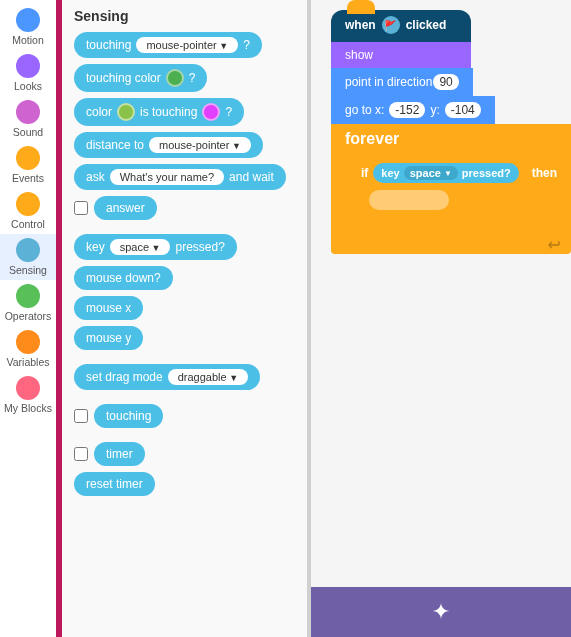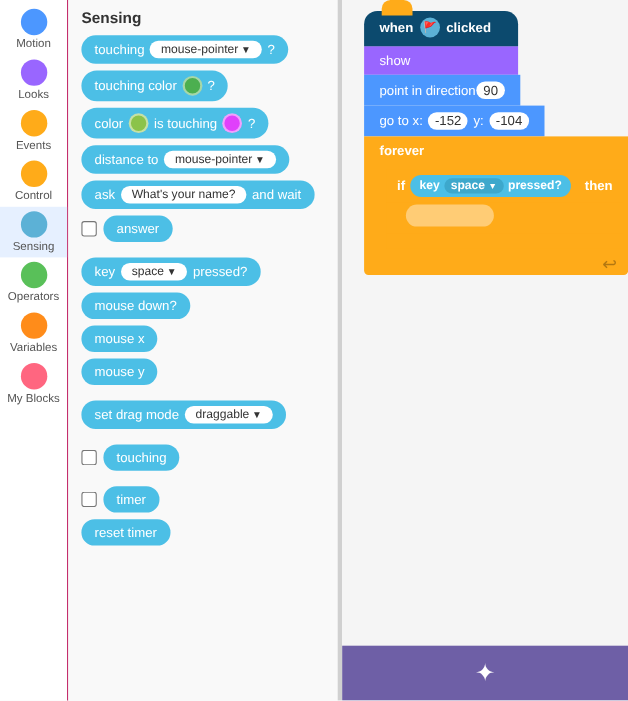--- a/index.html
+++ b/index.html
@@ -13,21 +13,21 @@
     }
 
     
     .sidebar {
       width: 62px;
       background: #fff;
       display: flex;
       flex-direction: column;
       align-items: center;
       padding-top: 4px;
-      border-right: 1px solid #be185d;
+      border-right: 6px solid #be185d;
       flex-shrink: 0;
     }
     .sidebar-item {
       display: flex;
       flex-direction: column;
       align-items: center;
       width: 100%;
       padding: 4px 2px;
       cursor: pointer;
       font-size: 11px;
@@ -179,20 +179,24 @@
 <body>
 
 <div class="sidebar">
   <div class="sidebar-item">
     <div class="dot" style="background:#4C97FF;"></div>
     <span>Motion</span>
   </div>
   <div class="sidebar-item">
     <div class="dot" style="background:#9966FF;"></div>
     <span>Looks</span>
+  </div>
+  <div class="sidebar-item">
+    <div class="dot" style="background:#CF63CF;"></div>
+    <span>Sound</span>
   </div>
   <div class="sidebar-item">
     <div class="dot" style="background:#FFAB19;"></div>
     <span>Events</span>
   </div>
   <div class="sidebar-item">
     <div class="dot" style="background:#FFAB19;"></div>
     <span>Control</span>
   </div>
   <div class="sidebar-item active">
@@ -425,21 +429,21 @@
           <span style="background:white;border-radius:8px;padding:1px 6px;color:#333;font-size:12px;">-104</span>
         </div>
 
         
         <div style="display:flex;flex-direction:column;">
 
           <div style="
             background:#FFAB19;
             padding:6px 14px;
             color:white;
-            font-size:12px;
+            font-size:16px;
             font-weight:600;
             display:inline-flex;
             align-items:center;
             min-width:200px;
             border-radius:0;
           ">
             <span>forever</span>
           </div>
 
           <div style="

